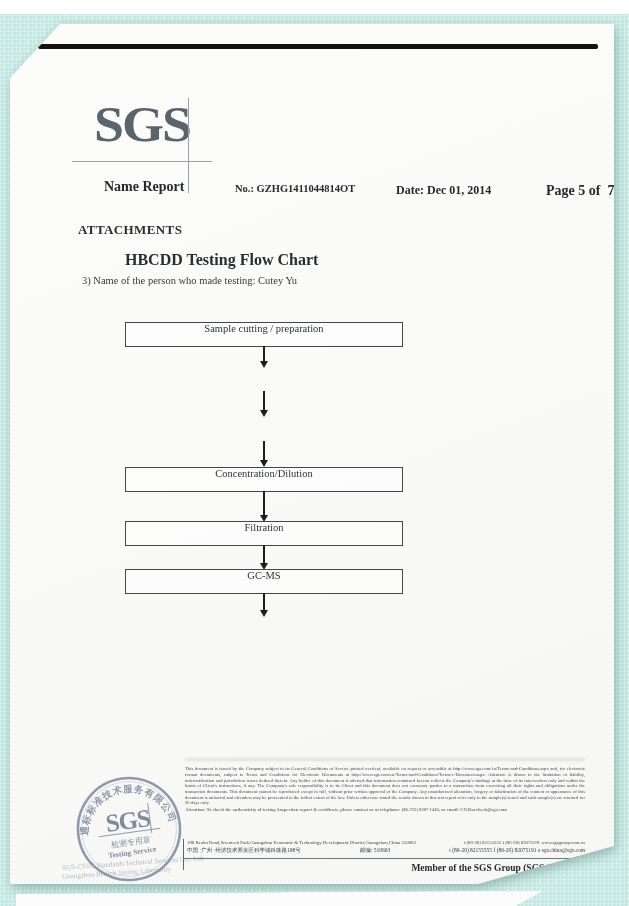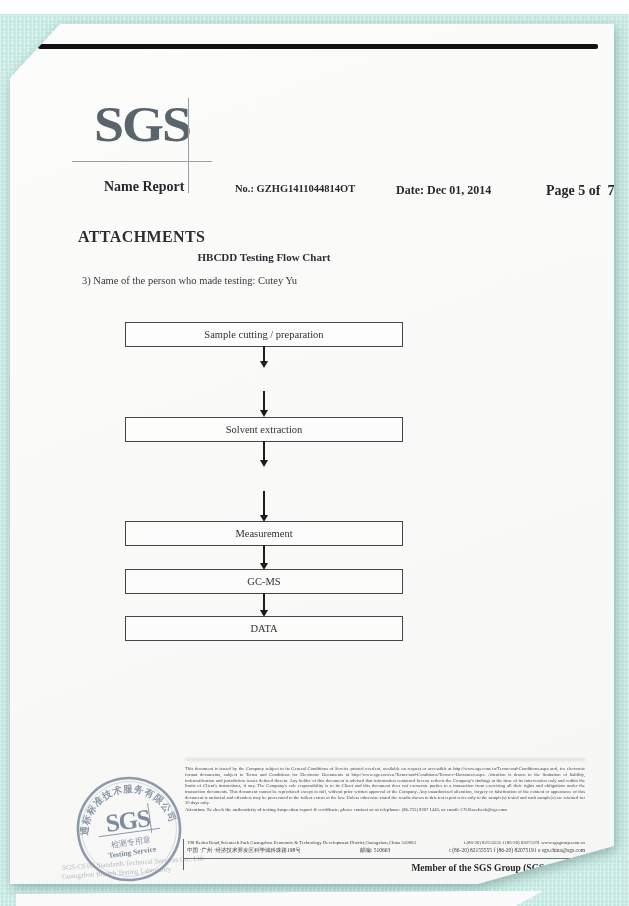--- a/index.html
+++ b/index.html
@@ -26,28 +26,28 @@
   .sgs-logo{position:absolute;left:84px;top:74px;font-size:54px;font-weight:bold;color:#5a646d;letter-spacing:-2px;line-height:1;transform:scaleY(.95);transform-origin:top left;}
   .mark-h{position:absolute;left:62px;top:137px;width:140px;height:1px;background:#9aa0a4;}
   .mark-v{position:absolute;left:178px;top:74px;width:1px;height:95px;background:#9aa0a4;}
 
   .hdr{position:absolute;color:#26292c;white-space:pre;}
   .hdr-title{left:94px;top:155px;font-size:14px;font-weight:bold;}
   .hdr-no{left:225px;top:159px;font-size:10.5px;font-weight:bold;}
   .hdr-date{left:386px;top:159px;font-size:12px;font-weight:bold;}
   .hdr-page{left:496px;top:159px;font-size:14px;font-weight:bold;padding-left:40px;}
 
-  .attachments{position:absolute;left:68px;top:204px;font-size:16px;font-weight:bold;letter-spacing:.4px;color:#2b2e31;}
-  .flow-title{position:absolute;left:115px;top:227px;width:278px;text-align:center;font-size:11px;font-weight:bold;color:#2b2e31;}
+  .attachments{position:absolute;left:68px;top:198px;font-size:13px;font-weight:bold;letter-spacing:.4px;color:#2b2e31;}
+  .flow-title{position:absolute;left:115px;top:227px;width:278px;font-size:16px;font-weight:bold;color:#2b2e31;}
   .note{position:absolute;left:72px;font-size:10.5px;color:#35383b;}
 
   .flow-box{
     position:absolute;left:115px;width:276px;height:23px;
     border:1px solid #43474a;background:rgba(255,255,255,.55);
-    display:flex;align-items:center;justify-content:center;
+    display:flex;justify-content:center;
     font-size:10.5px;color:#2e3236;
   }
   .flow-arrow{position:absolute;left:253px;width:2px;background:#1d1d1d;}
   .flow-arrow::after{
     content:"";position:absolute;left:-3px;bottom:-7px;
     border:4px solid transparent;border-bottom:none;border-top:7px solid #1d1d1d;
   }
 
   .stamp{position:absolute;left:64px;top:750px;transform:rotate(-8deg);opacity:.92;}
   .watermark{position:absolute;left:52px;font-size:7px;color:#b4b8bd;transform:rotate(-4deg);white-space:nowrap;}
@@ -94,36 +94,33 @@
 
       <div class="attachments">ATTACHMENTS</div>
       <div class="flow-title">HBCDD Testing Flow Chart</div>
       <div class="note" style="top:251px">3) Name of the person who made testing: Cutey Yu</div>
 
       <div class="flow-box" style="top:298px">
           <span>Sample cutting / preparation</span>
         </div>
       <div class="flow-arrow" style="top:322px;height:15px"></div>
       <div class="flow-arrow" style="top:367px;height:19px"></div>
-      <div class="flow-box" style="top:393px">
-          <span>Solvent extraction</span>
+      <div class="flow-arrow" style="top:417px;height:19px"></div>
+      <div class="flow-box" style="top:443px">
+          <span>Concentration/Dilution</span>
         </div>
-      <div class="flow-arrow" style="top:417px;height:19px"></div>
       <div class="flow-arrow" style="top:467px;height:24px"></div>
       <div class="flow-box" style="top:497px">
-          <span>Measurement</span>
+          <span>Filtration</span>
         </div>
       <div class="flow-arrow" style="top:521px;height:18px"></div>
       <div class="flow-box" style="top:545px">
           <span>GC-MS</span>
         </div>
       <div class="flow-arrow" style="top:569px;height:17px"></div>
-      <div class="flow-box" style="top:592px">
-          <span>DATA</span>
-        </div>
 
       <div class="smudge"></div>
 
       <div class="watermark" style="top:835px">SGS-CSTC Standards Technical Services Co., Ltd.</div>
       <div class="watermark" style="top:845px">Guangzhou Branch Testing Laboratory</div>
 
       <svg class="stamp" width="110" height="110" viewBox="0 0 110 110">
         <circle cx="55" cy="55" r="51" fill="none" stroke="#8592a5" stroke-width="2.6"></circle>
         <circle cx="55" cy="55" r="47.5" fill="none" stroke="#8592a5" stroke-width=".6" opacity=".5"></circle>
         <path id="stampArc" d="M 13 60 A 42 42 0 1 1 97 60" fill="none"></path>

